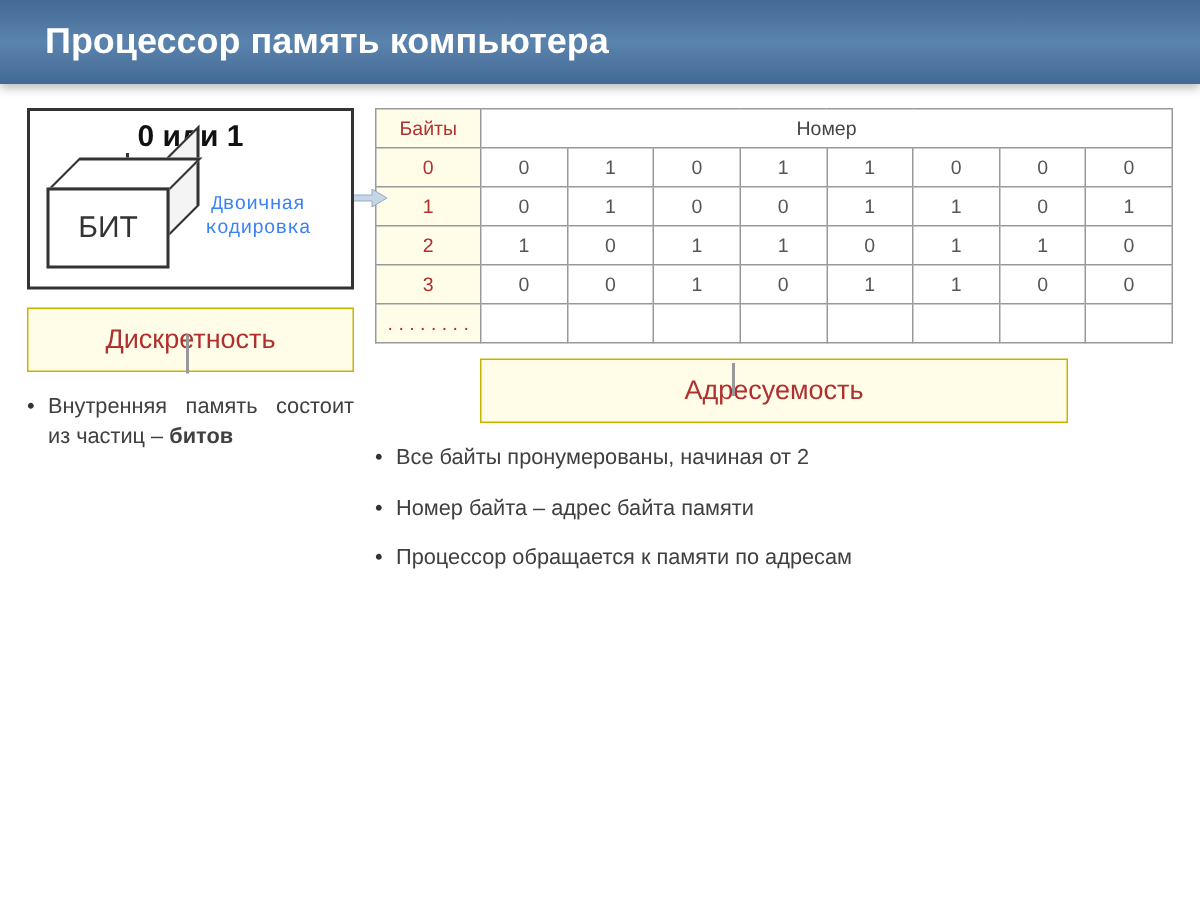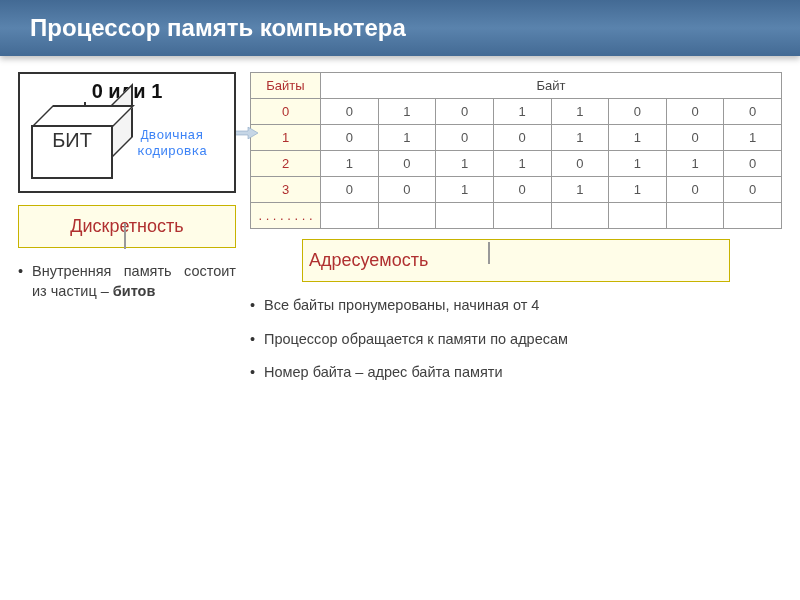--- a/index.html
+++ b/index.html
@@ -42,21 +42,21 @@
   .cube-front {
     position: absolute; left: 3px; top: 20px; width: 82px; height: 54px;
     background: #fff; border: 2px solid #333;
   }
   .cube-side {
     position: absolute; left: 83px; top: 0; width: 22px; height: 54px;
     background: #f4f4f4; border: 2px solid #333;
     transform: skewY(-45deg); transform-origin: top left;
   }
   .bit-word {
-    position: absolute; left: 3px; top: 8px; width: 82px; height: 54px;
+    position: absolute; left: 3px; top: 20px; width: 82px; height: 54px;
     display: flex; align-items: center; justify-content: center;
     font-size: 20px; color: #333;
   }
   .arrow-into {
     position: absolute; left: 56px; top: -3px; width: 2px; height: 18px;
     background: #333;
   }
   .arrow-into::after {
     content: ''; position: absolute; left: -4px; bottom: -1px;
     border-left: 5px solid transparent; border-right: 5px solid transparent;
@@ -71,23 +71,24 @@
     font-size: 18px;
     text-align: center;
     padding: 10px 6px;
     margin-bottom: 14px;
   }
   .tag-box-wide {
     border: 1px solid #c7b300;
     background: #fffde8;
     color: #b03030;
     font-size: 18px;
+    text-align: center;
     padding: 10px 6px;
     margin: 10px auto 14px auto;
-    width: 428px;
+    width: 392px;
   }
 
   ul.bullets { list-style: none; padding: 0; }
   ul.bullets li {
     position: relative; padding-left: 14px;
     font-size: 14.5px; color: #404040;
     margin-bottom: 14px; line-height: 1.35;
     text-align: justify;
   }
   ul.bullets li::before {
@@ -172,21 +173,21 @@
           <col>
           <col>
           <col>
           <col>
           <col>
           <col>
         </colgroup>
       <tbody>
           <tr>
         <th class="bytes-h">Байты</th>
-        <th colspan="8">Байт</th>
+        <th colspan="8">Номер</th>
       </tr>
       </tbody>
         <tbody id="mem-rows">
           <tr>
             <td class="byte-idx">0</td>
             <td>0</td>
             <td>1</td>
             <td>0</td>
             <td>1</td>
             <td>1</td>
@@ -239,18 +240,18 @@
             <td></td>
             <td></td>
             <td></td>
       </tr>
     </tbody>
       </table>
 
     <div class="tag-box-wide">Адресуемость</div>
 
     <ul class="bullets" id="addr-bullets">
-        <li>Все байты пронумерованы, начиная от 4</li>
+        <li>Все байты пронумерованы, начиная от 2</li>
+        <li>Номер байта – адрес байта памяти</li>
         <li>Процессор обращается к памяти по адресам</li>
-        <li>Номер байта – адрес байта памяти</li>
       </ul>
   </div>
 </div>
 
 </body></html>

